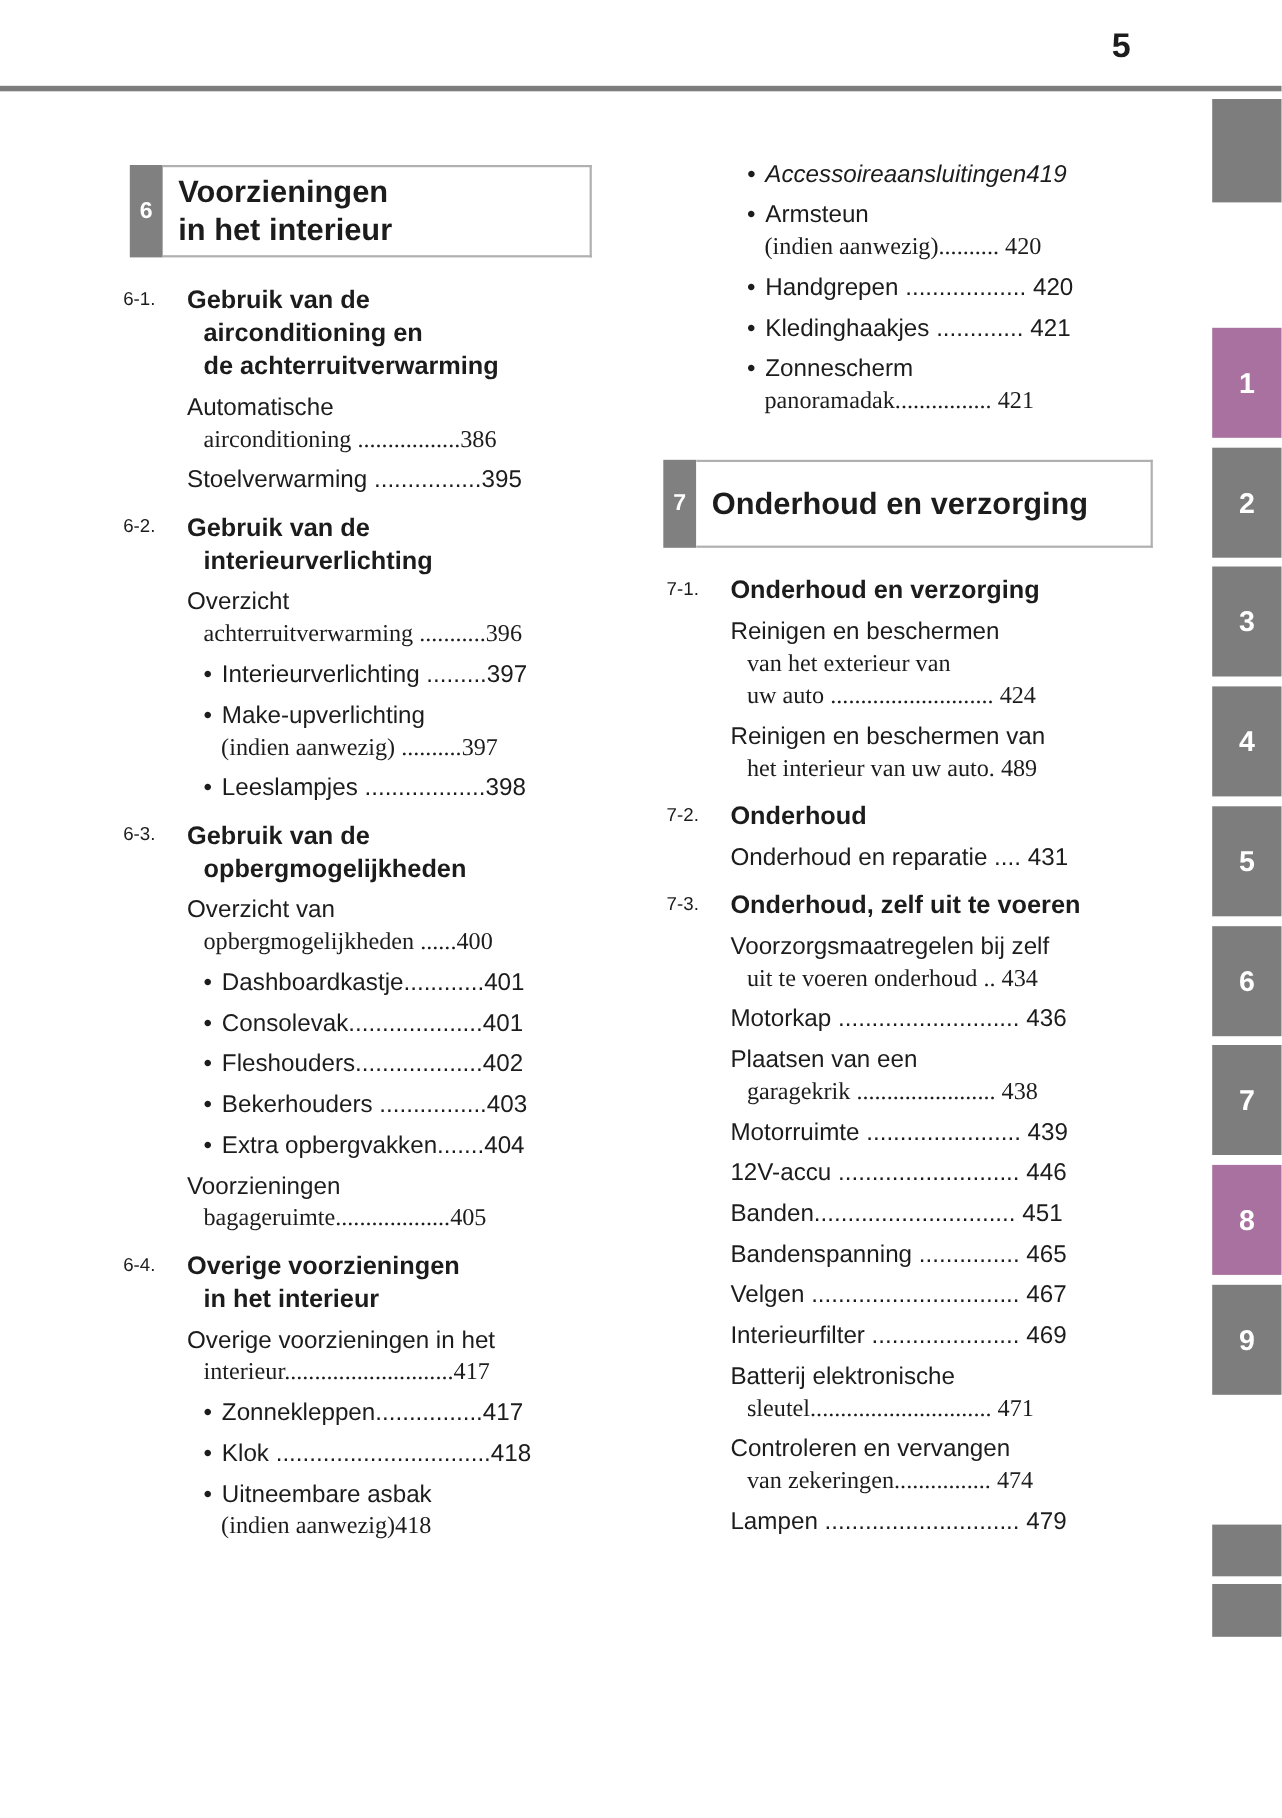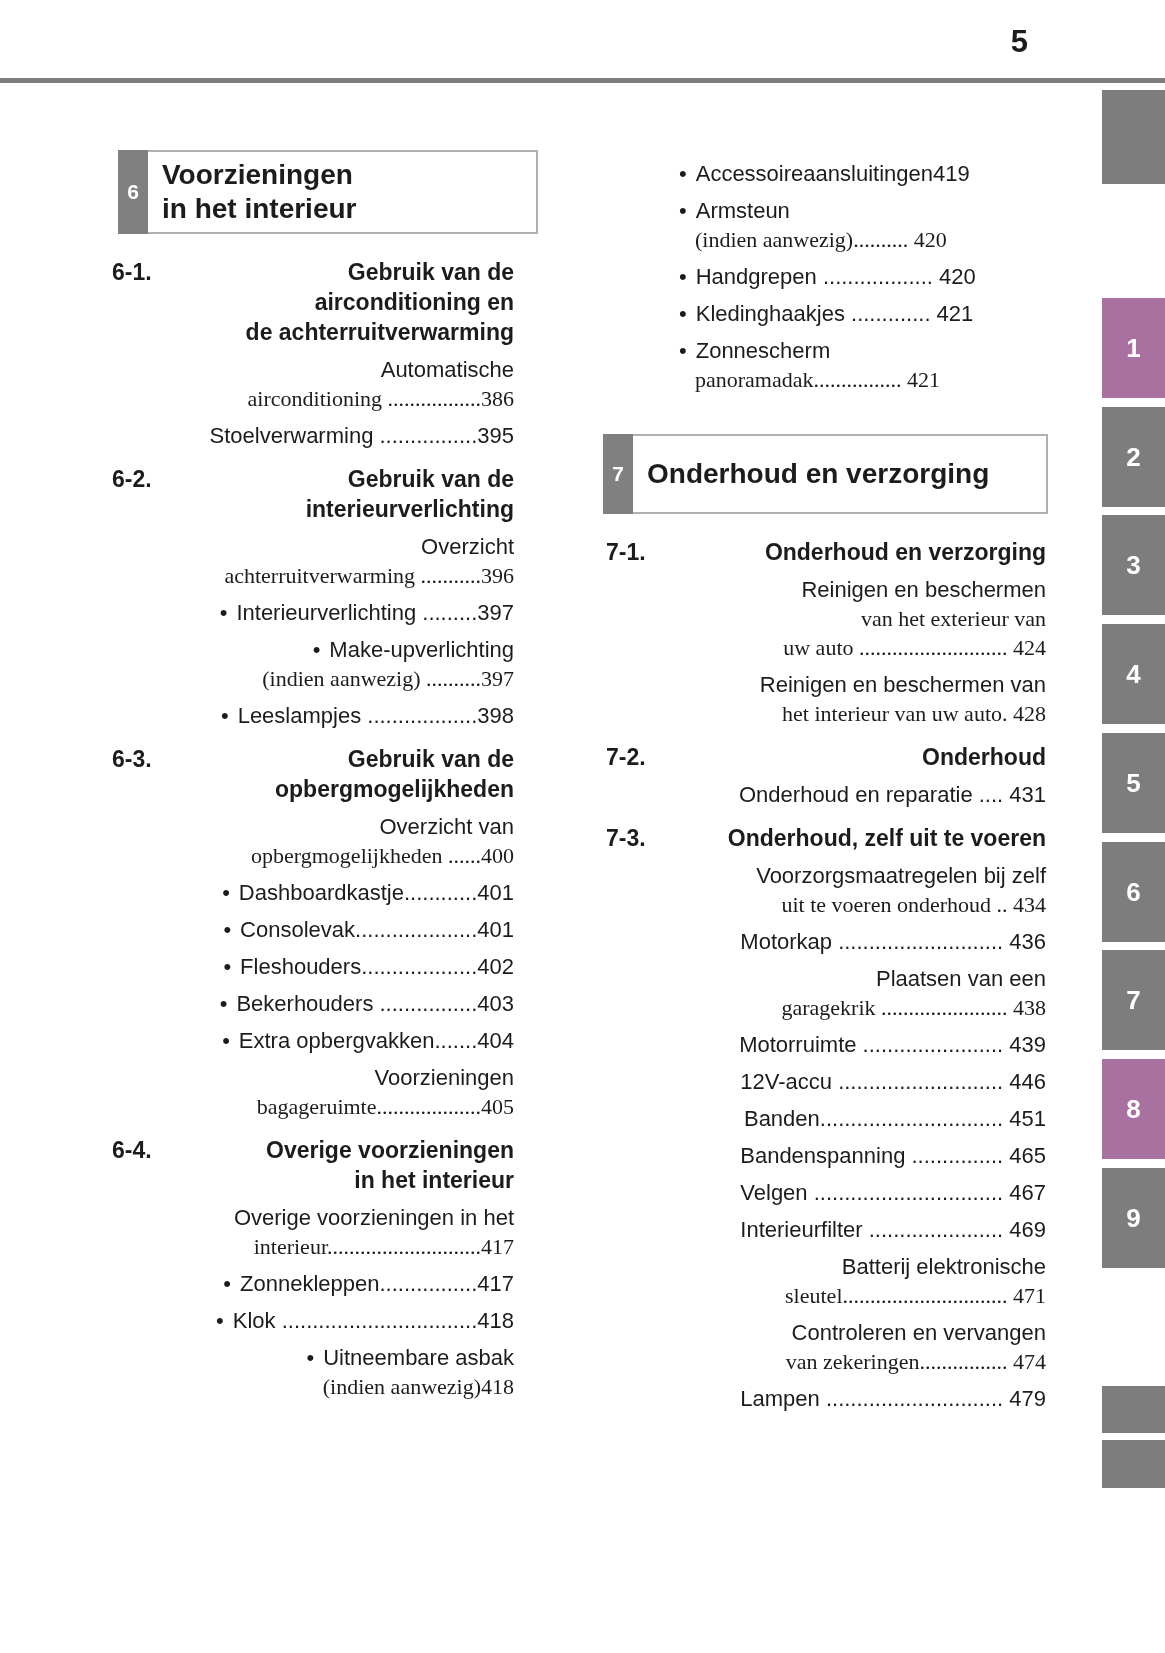--- a/index.html
+++ b/index.html
@@ -39,32 +39,32 @@
   .chapter-box .chapter-body{
     flex:1;border:2px solid #b0b0b0;border-left:none;background:#ffffff;
     display:flex;flex-direction:column;justify-content:center;
     padding-left:14px;font-weight:bold;font-size:28px;line-height:34px;
   }
   .box-left{margin-left:6px;width:420px;height:84px;box-sizing:border-box;}
   .box-right{margin-left:-3px;width:445px;height:80px;box-sizing:border-box;margin-top:40px;}
   
   .toc-section{display:flex;margin-top:14px;}
   .toc-section.first{margin-top:23px;}
-  .sec-num{width:58px;flex-shrink:0;font-weight:bold;font-size:23px;line-height:30px;}
-  .sec-body{flex:1;min-width:0;text-align:right;}
+  .sec-num{width:58px;flex-shrink:0;font-weight:normal;font-size:17px;line-height:30px;}
+  .sec-body{flex:1;min-width:0;}
   .sec-heading .line{font-weight:bold;font-size:23px;line-height:30px;}
   .sec-heading .line.cont{padding-left:15px;}
   
   .toc-item{margin-top:8px;font-size:22px;line-height:29px;}
   .toc-item .line.cont{padding-left:15px;font-family:Liberation Serif, serif;}
   .toc-item.bullet > .line.first{padding-left:15px;}
   .toc-item.bullet > .line.cont{padding-left:31px;}
   .bullet-marker{margin-right:9px;}
   .leading-items{padding-left:58px;}
-  .leading-items .toc-item:first-child{margin-top:16px;}
+  .leading-items .toc-item:first-child{margin-top:0;font-style:italic;}
 </style>
 </head>
 <body>
 
 <div class="page-number">5</div>
 <div class="page-rule"></div>
 
 <div class="tab-rail" id="tab-rail">
     <div class="side-block" style="top: 90px; height: 94px;"></div>
     <div class="side-tab" style="top: 298px; height: 100px; background: rgb(168, 113, 159);">1</div>
@@ -220,21 +220,21 @@
           <div class="sec-heading">
             <div class="line first">Onderhoud en verzorging</div>
           </div>
           <div class="toc-item entry">
             <div class="line first">Reinigen en beschermen</div>
             <div class="line cont">van het exterieur van</div>
             <div class="line cont">uw auto ........................... 424</div>
           </div>
           <div class="toc-item entry">
             <div class="line first">Reinigen en beschermen van</div>
-            <div class="line cont">het interieur van uw auto. 428</div>
+            <div class="line cont">het interieur van uw auto. 489</div>
           </div>
         </div>
       </div>
       <div class="toc-section">
         <div class="sec-num">7-2.</div>
         <div class="sec-body">
           <div class="sec-heading">
             <div class="line first">Onderhoud</div>
           </div>
           <div class="toc-item entry">

